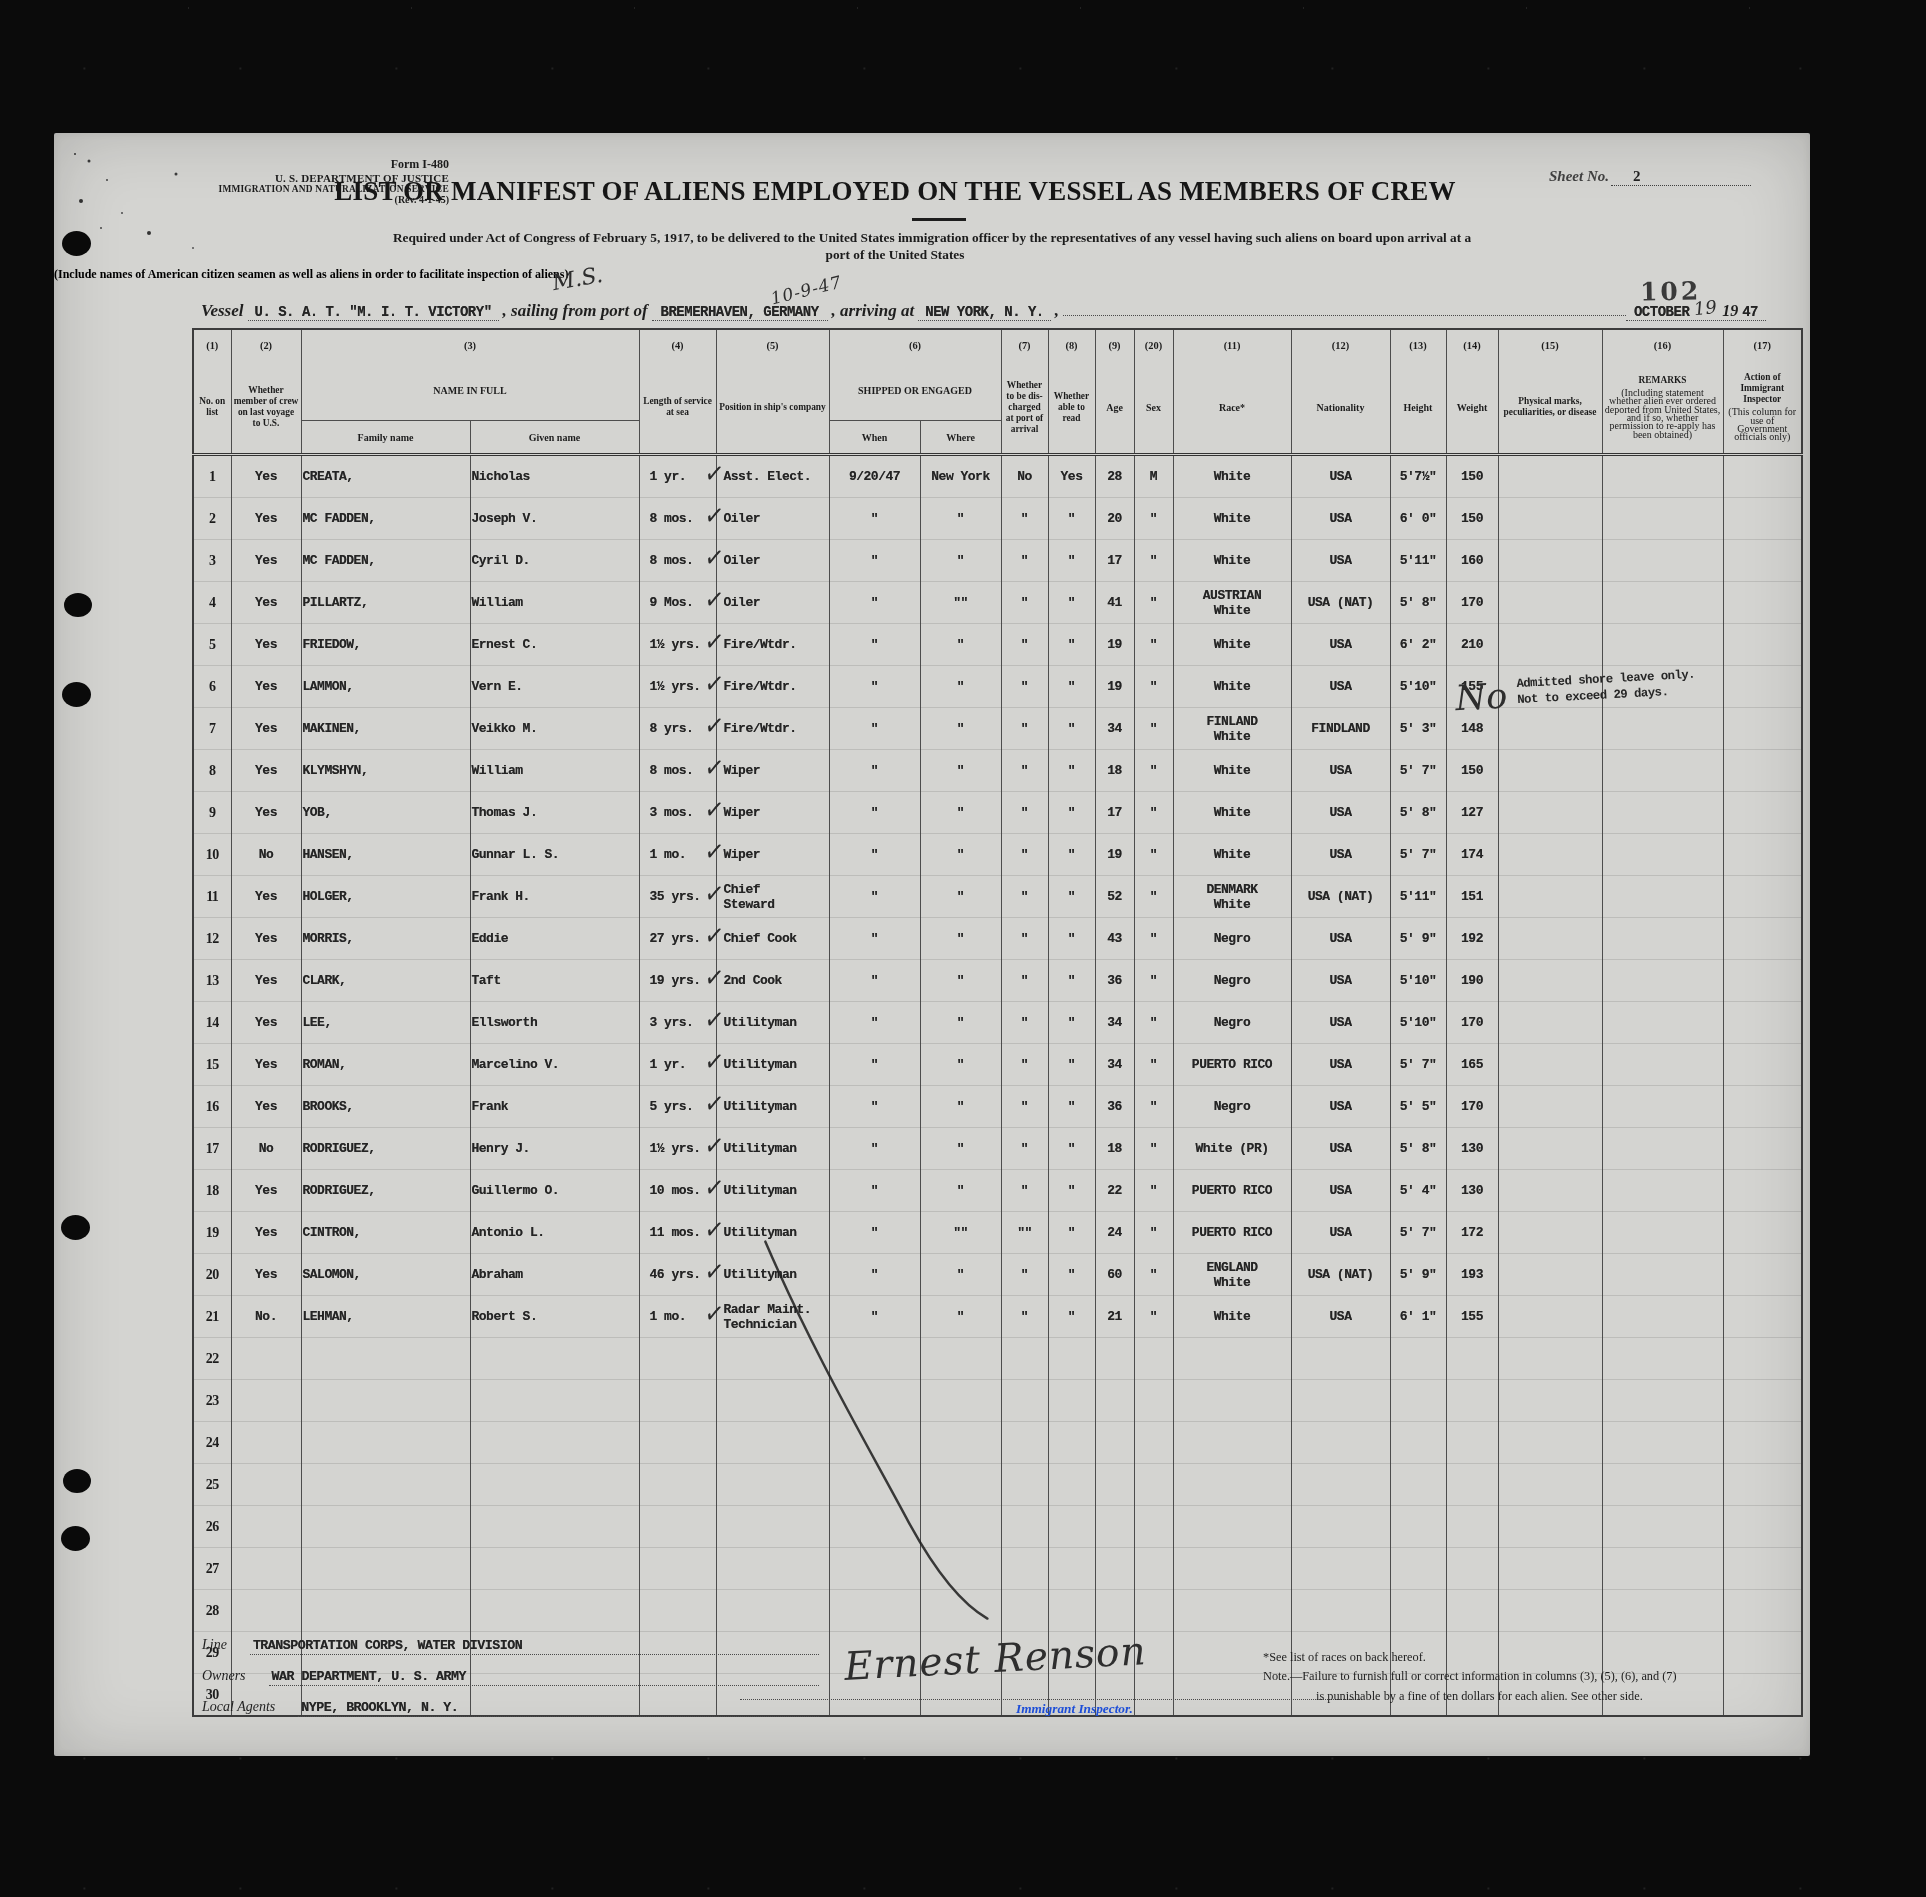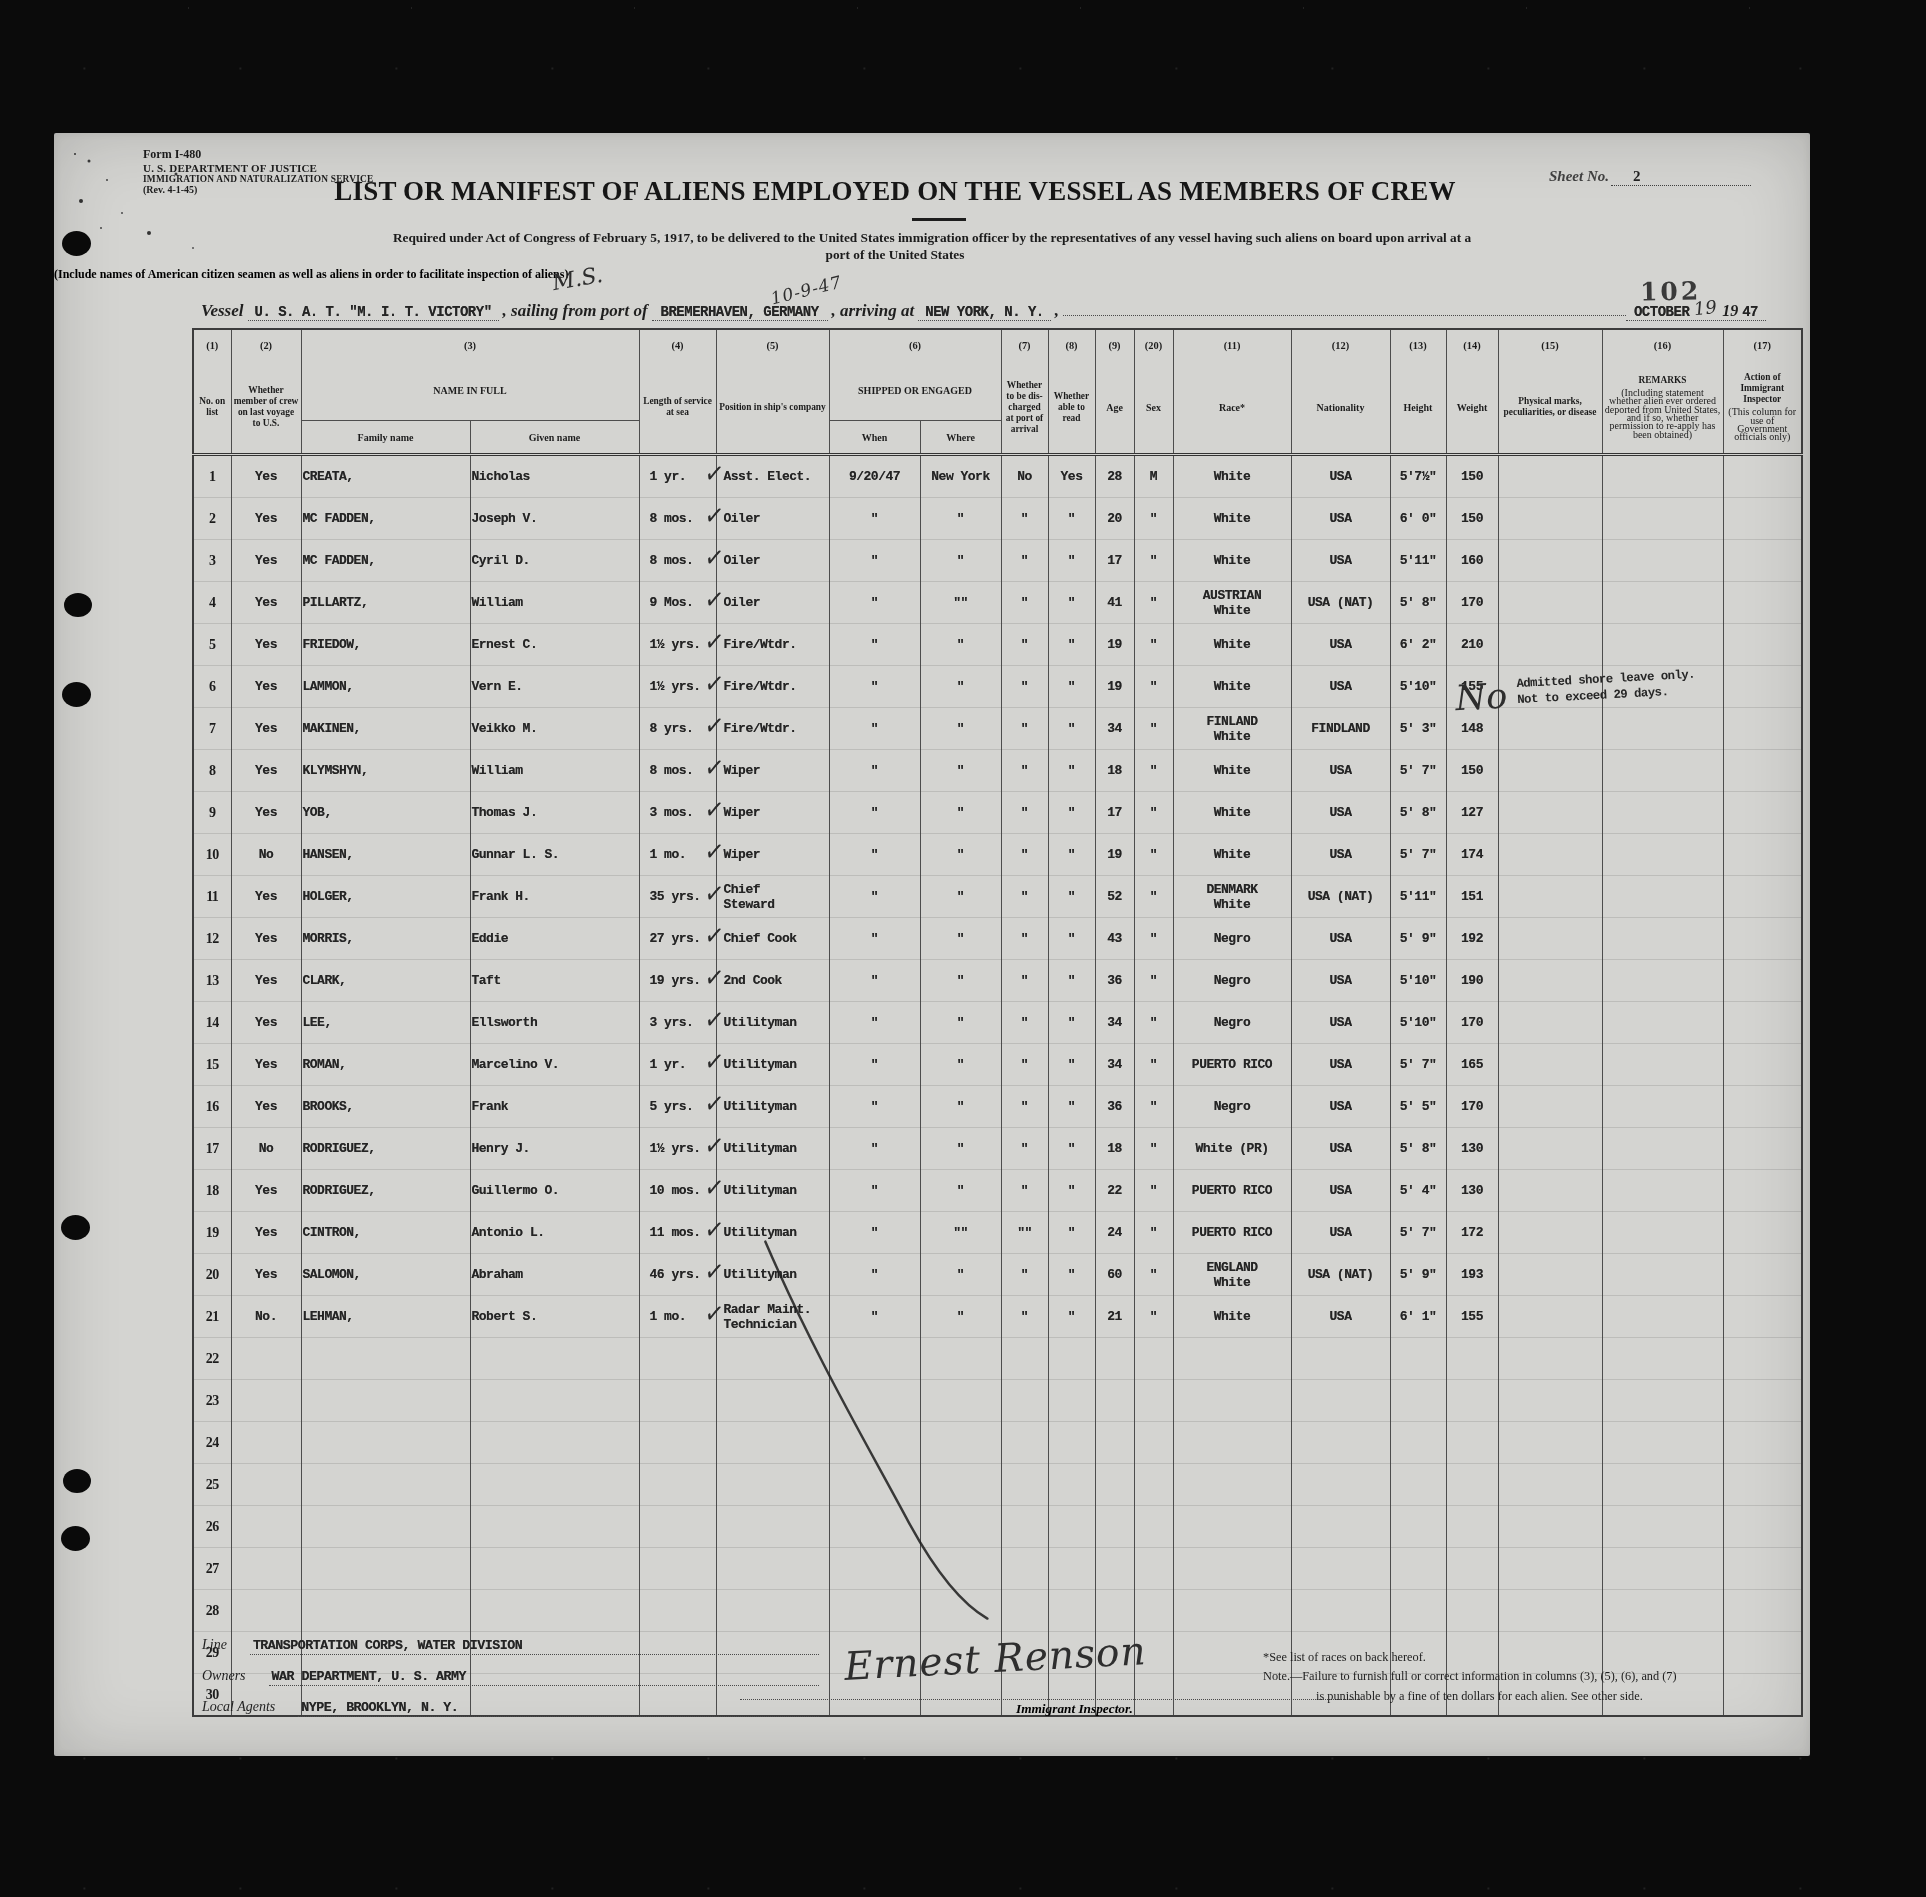--- a/index.html
+++ b/index.html
@@ -24,21 +24,21 @@
     box-shadow: inset 0 0 69px rgba(0,0,0,.16), inset 0 0 9px rgba(0,0,0,.08);
     border-radius:2px;
   }
   .speck-group{position:absolute;left:20px;top:20px;width:2px;height:2px;border-radius:50%;background:#2f2f2f;
     box-shadow: 14px 7px 0 0.5px #383838, 32px 26px 0 0 #404040, 6px 47px 0 1px #303030,
                 47px 59px 0 0 #4a4a4a, 74px 79px 0 1px #333, 26px 74px 0 0 #444,
                 101px 20px 0 0.5px #3c3c3c, 118px 94px 0 0 #555;}
   .punch-hole{position:absolute;background:#0a0a0a;border-radius:50%;filter:blur(0.6px);}
 
   
-  .form-id{position:absolute;left:89px;top:14px;width:306px;text-align:left;color:#1c1c1c;}
+  .form-id{position:absolute;left:89px;top:24px;width:306px;text-align:right;color:#1c1c1c;}
   .form-id .f1{font:700 12px "Liberation Serif",serif;}
   .form-id .f2{font:700 11px "Liberation Serif",serif;letter-spacing:0.2px;}
   .form-id .f3{font:700 9.4px "Liberation Serif",serif;letter-spacing:0.2px;}
   .form-id .f4{font:700 10px "Liberation Serif",serif;}
   .sheet-no{position:absolute;right:59px;top:35px;white-space:nowrap;}
   .sheet-no .lbl{font:italic 700 15px "Liberation Serif",serif;color:#404040;}
   .sheet-no .val{display:inline-block;min-width:118px;text-align:left;padding-left:22px;
     font:700 15px "Liberation Serif",serif;color:#222;border-bottom:1.5px dotted #3f3f3f;}
   .title{position:absolute;left:0;right:74px;top:43px;margin:0;text-align:center;
     font:700 27px "Liberation Serif",serif;color:#161616;letter-spacing:0.2px;}
@@ -99,21 +99,21 @@
   
   .agents{position:absolute;left:148px;top:1504px;width:617px;color:#1f1f1f;}
   .agents .row{display:flex;align-items:baseline;margin-bottom:13px;}
   .agents .lbl{font:italic 400 14px "Liberation Serif",serif;padding-right:23px;white-space:nowrap;}
   .agents .fill{flex:1;border-bottom:1.5px dotted #4a4a4a;padding:0 3px 1px 3px;}
   .agents .fill .typed{font-size:13.3px;}
   .sig{position:absolute;left:686px;top:1485px;width:641px;}
   .sig .name{display:inline-block;font:italic 400 39px "DejaVu Serif",serif;color:#2e2e2e;
     transform:rotate(-3deg);position:relative;top:18px;left:104px;letter-spacing:1px;}
   .sig .line{border-bottom:1.5px dotted #4a4a4a;width:622px;height:0.5px;margin-top:35px;}
-  .sig .insp{font:italic 700 13.3px "Liberation Serif",serif;color:#000000;margin-left:276px;margin-top:1px;}
+  .sig .insp{font:italic 700 13.3px "Liberation Serif",serif;color:#1d4ed8;margin-left:276px;margin-top:1px;}
   .notes{position:absolute;left:1209px;top:1516px;width:553px;color:#1d1d1d;font:400 12.3px "Liberation Serif",serif;line-height:16.3px;}
   .notes .n2{margin-top:3px;}
   .notes .indent{padding-left:53px;}
 </style>
 </head>
 <body>
 
 <div class="stage">
   <div class="sheet">
 

